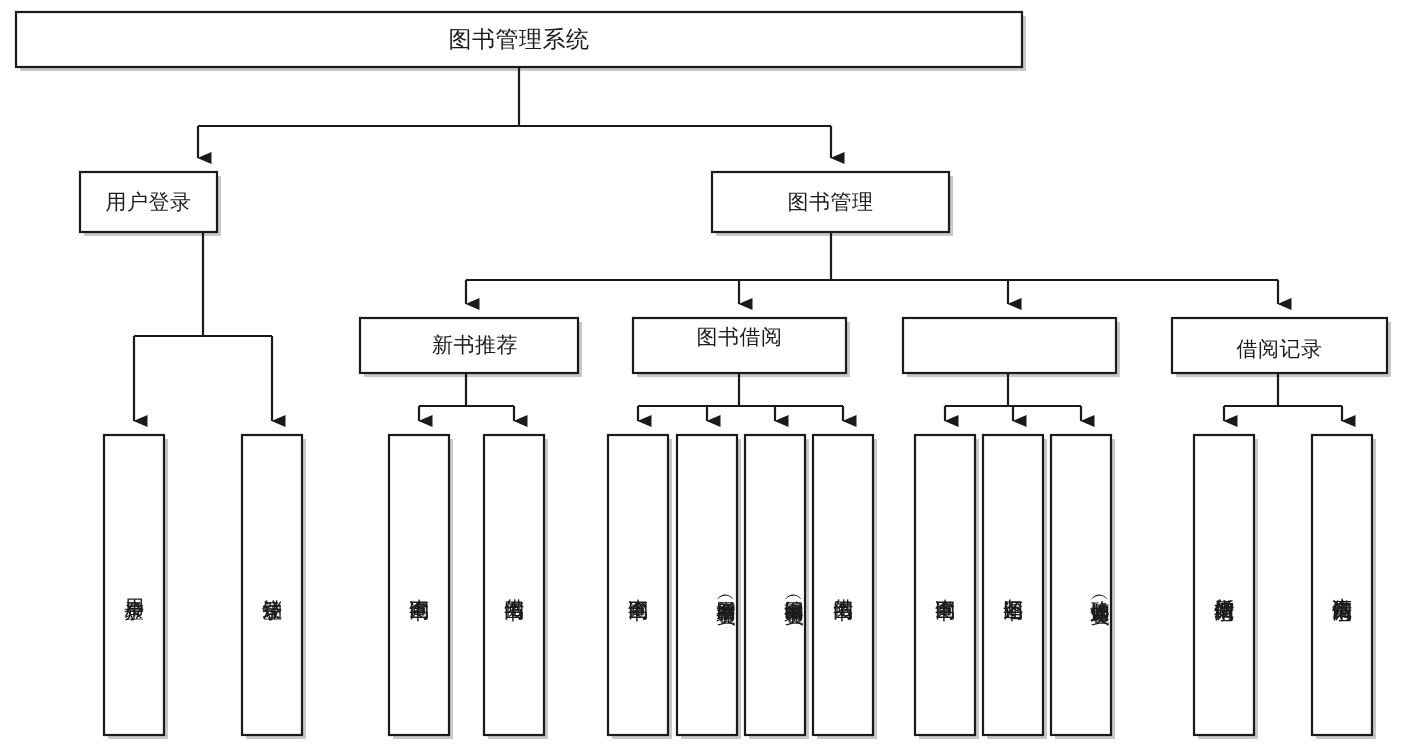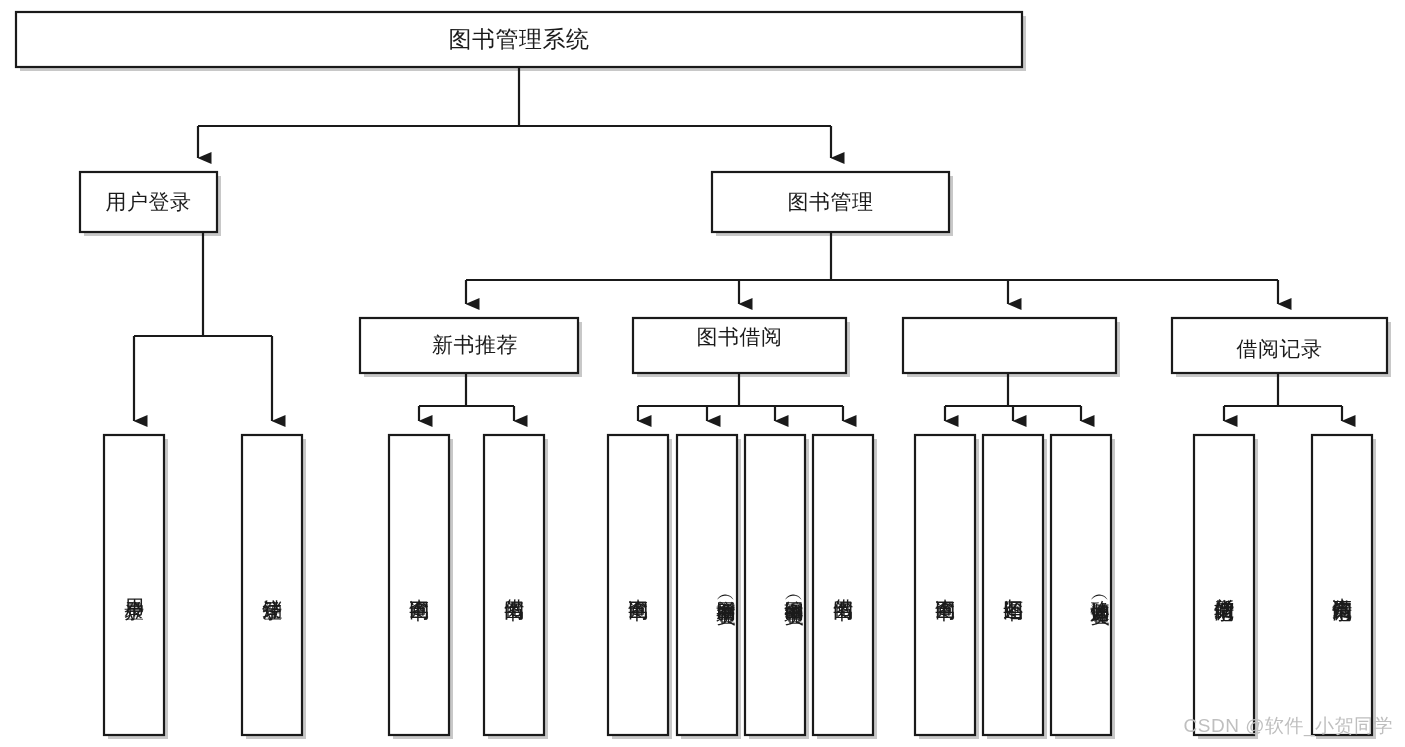--- a/index.html
+++ b/index.html
@@ -213,14 +213,13 @@
   <div class="node-label-v" style="left:745px; top:435px; width:60px; height:300px; align-items:flex-start; padding-top:8px; box-sizing:border-box; font-size:19px;">编辑图书（管理员）</div>
   <div class="node-label-v" style="left:813px; top:435px; width:60px; height:300px;">借阅图书</div>
 
   <div class="node-label-v" style="left:915px; top:435px; width:60px; height:300px;">查询图书</div>
   <div class="node-label-v" style="left:983px; top:435px; width:60px; height:300px;">归还图书</div>
   <div class="node-label-v" style="left:1051px; top:435px; width:60px; height:300px; align-items:flex-start; padding-top:8px; box-sizing:border-box; font-size:19px;">确认归还（管理员）</div>
 
   <div class="node-label-v" style="left:1194px; top:435px; width:60px; height:300px;">新增借阅记录</div>
   <div class="node-label-v" style="left:1312px; top:435px; width:60px; height:300px;">查询借阅记录</div>
 
-  <div class="watermark">CSDN @软件_小贺同学</div>
 </div>
 
 </body></html>

